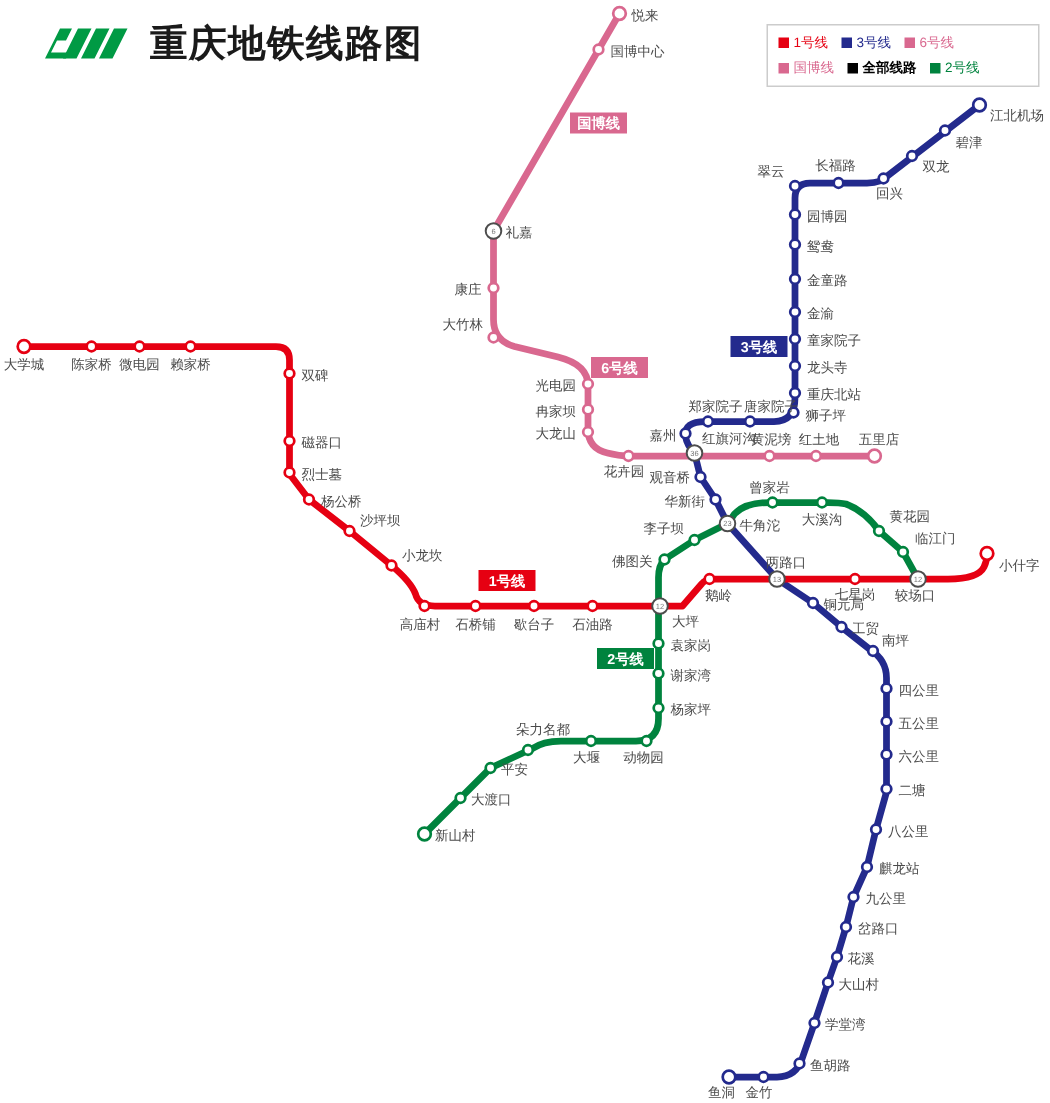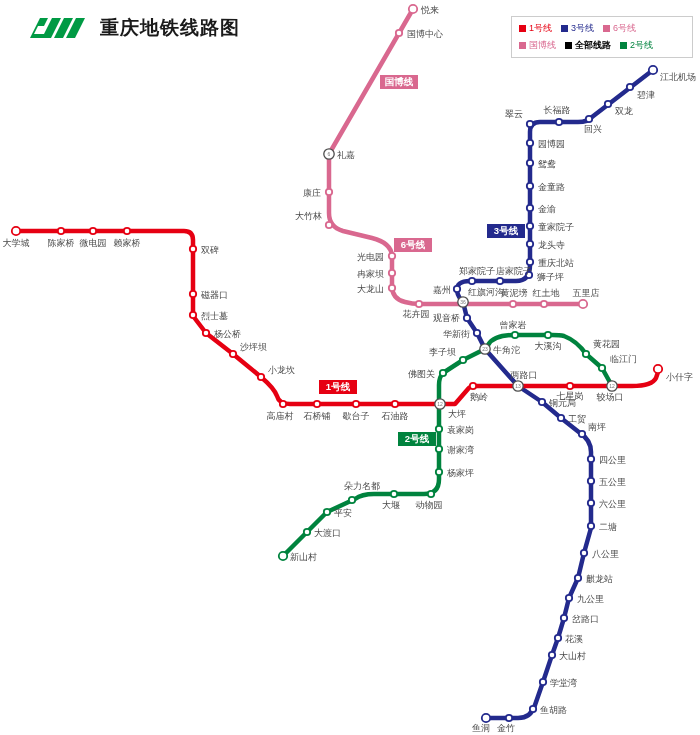--- a/index.html
+++ b/index.html
@@ -1,19 +1,19 @@
 <!DOCTYPE html>
 <html><head>
 <meta charset="utf-8">
 <style>
   html,body{margin:0;padding:0;background:#ffffff;}
   body{width:700px;height:735px;position:relative;overflow:hidden;
        font-family:"Liberation Sans","DejaVu Sans",sans-serif;}
   .header{position:absolute;left:28px;top:12px;display:flex;align-items:center;gap:10px;z-index:5;}
-  .header h1{font-size:19px;font-weight:bold;color:#1a1a1a;margin:0;letter-spacing:1px;}
+  .header h1{font-size:25px;font-weight:bold;color:#1a1a1a;margin:0;letter-spacing:1px;}
   .legend{position:absolute;left:511px;top:16px;width:182px;border:1px solid #cccccc;
           background:#ffffff;padding:5px 7px;box-sizing:border-box;z-index:5;
           display:flex;flex-wrap:wrap;row-gap:4px;}
   .legend-item{display:flex;align-items:center;gap:3px;font-size:9px;margin-right:9px;cursor:pointer;white-space:nowrap;}
   .legend-swatch{width:7px;height:7px;display:inline-block;}
   #map-wrap{position:absolute;left:0;top:0;width:700px;height:520px;}
   svg text{font-family:"Liberation Sans","DejaVu Sans",sans-serif;}
 </style>
 </head>
 <body>

